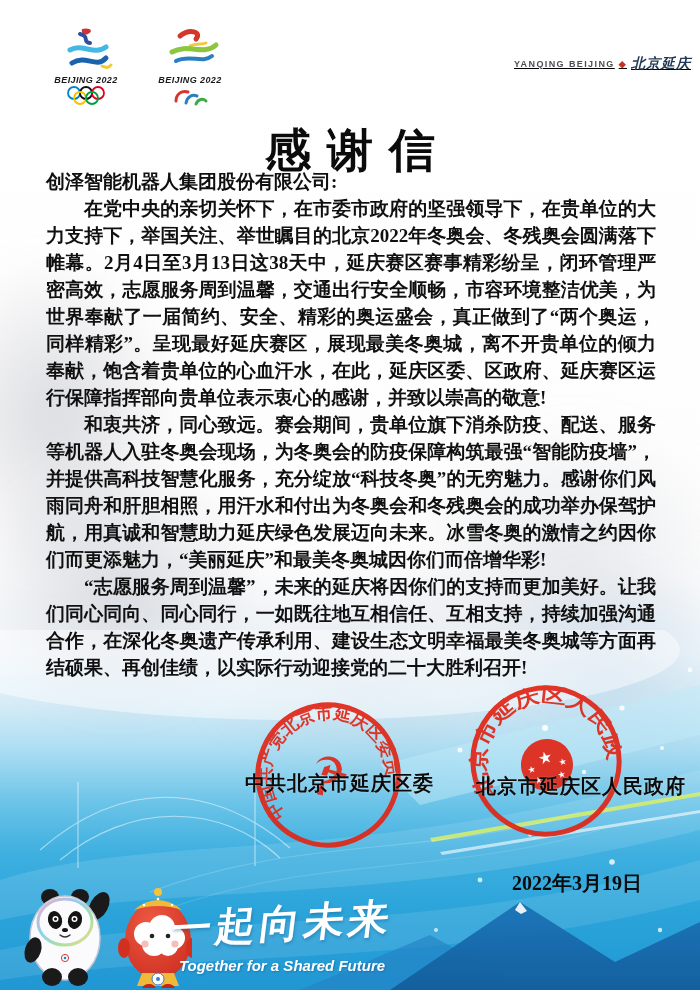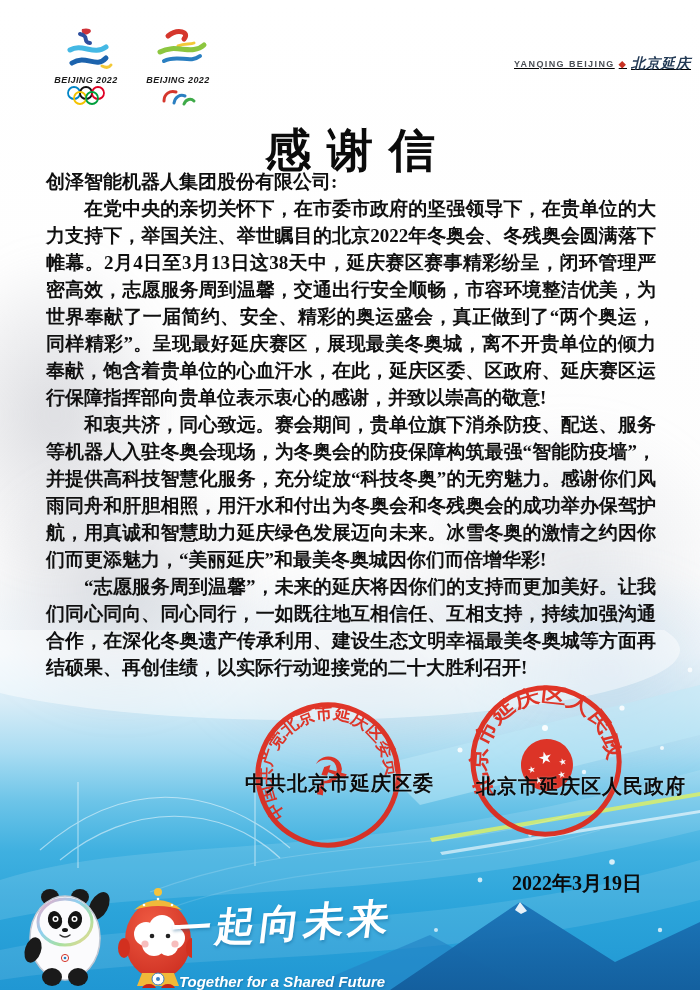--- a/index.html
+++ b/index.html
@@ -1,21 +1,21 @@
 <!DOCTYPE html>
 <html><head>
 <meta charset="utf-8">
 <style>
   html,body{margin:0;padding:0;}
   .page{position:relative;width:700px;height:990px;overflow:hidden;
     font-family:"Liberation Serif","DejaVu Serif",serif;
     background:linear-gradient(180deg,#ffffff 0%,#fdfdfd 58%,#f2f8fc 66%,#d7ecf7 71%,#a9dcf2 76%,#6cc4e8 81%,#3fb0e0 86%,#2ba4da 92%,#2097d3 100%);}
   .blob{position:absolute;border-radius:50%;filter:blur(16px);pointer-events:none;}
   
-  .hdr-left{position:absolute;left:48px;top:26px;display:flex;gap:16px;}
+  .hdr-left{position:absolute;left:48px;top:26px;display:flex;gap:28px;}
   .emblem{width:76px;display:flex;flex-direction:column;align-items:center;}
   .emblem .wordmark{font-family:"Liberation Sans",sans-serif;font-weight:bold;font-style:italic;
     font-size:9px;color:#1a1a1a;letter-spacing:.4px;margin-top:1px;white-space:nowrap;}
   .yanqing{position:absolute;right:14px;top:36px;width:172px;display:flex;flex-direction:row;align-items:center;text-decoration:underline;}
   .yq-text{margin-top:4px;font-family:"Liberation Sans",sans-serif;font-size:9px;font-weight:bold;
     color:#4a4f55;letter-spacing:1.4px;display:flex;align-items:center;gap:4px;white-space:nowrap;}
   .yq-cjk{font-family:"DejaVu Serif",serif;color:#233a55;font-size:14px;letter-spacing:1px;font-style:italic;}
   .yq-flame{color:#c83224;font-size:9px;}
   
   .title{position:absolute;left:0;right:0;top:108px;text-align:center;margin:12px;
@@ -32,21 +32,21 @@
     letter-spacing:1px;text-shadow:0 0 2px rgba(255,255,255,.35);}
   
   .signature{position:absolute;right:38px;top:850px;text-align:right;color:#0b0b0b;font-weight:bold;}
   .sig-org{font-size:20px;letter-spacing:.5px;}
   .sig-date{font-size:20px;margin-top:20px;padding-right:20px;}
   
   .slogan{position:absolute;left:172px;top:896px;width:220px;text-align:center;color:#ffffff;}
   .slogan-cjk{font-size:40px;font-weight:900;transform:skewX(-10deg) rotate(-3deg);
     font-family:"DejaVu Serif",serif;text-shadow:1px 2px 3px rgba(10,80,130,.35);letter-spacing:4px;white-space:nowrap;}
   .slogan-en{font-family:"Liberation Sans",sans-serif;font-weight:bold;font-style:italic;
-    font-size:15px;margin-top:22px;text-shadow:1px 1px 2px rgba(10,80,130,.4);white-space:nowrap;}
+    font-size:15px;margin-top:6px;text-shadow:1px 1px 2px rgba(10,80,130,.4);white-space:nowrap;}
   .mascots{position:absolute;left:20px;top:876px;}
   .bg-bottom{position:absolute;left:0;top:630px;pointer-events:none;}
 </style>
 </head>
 <body>
 
 <div class="page">
 
   <div class="blob" style="left:-70px;top:250px;width:250px;height:330px;background:radial-gradient(closest-side,rgba(168,170,180,.40),rgba(168,170,180,0));"></div>
   <div class="blob" style="left:-30px;top:460px;width:300px;height:260px;background:radial-gradient(closest-side,rgba(150,155,170,.34),rgba(150,155,170,0));"></div>

